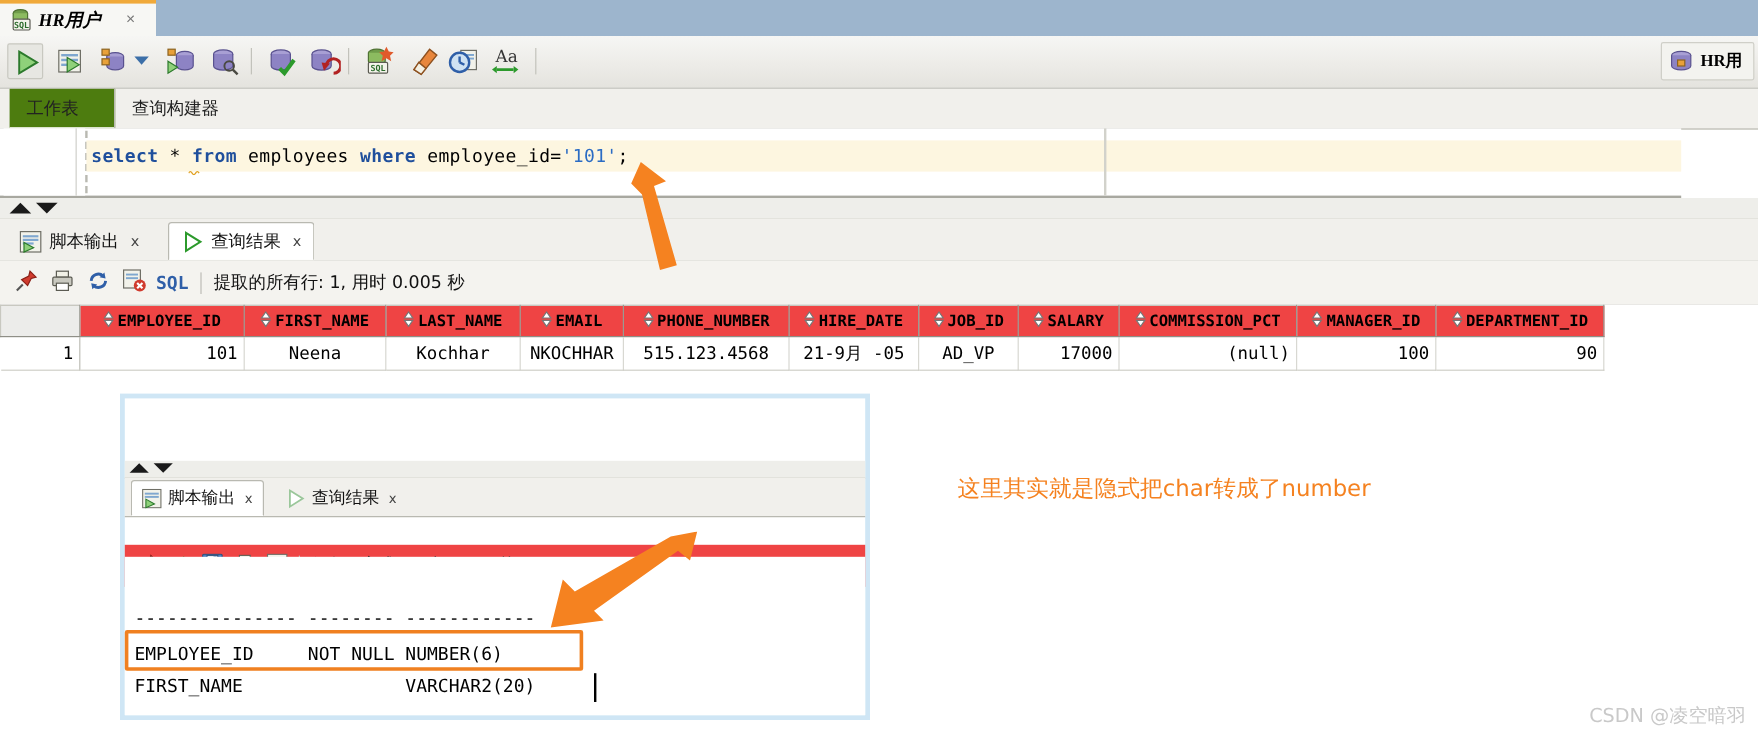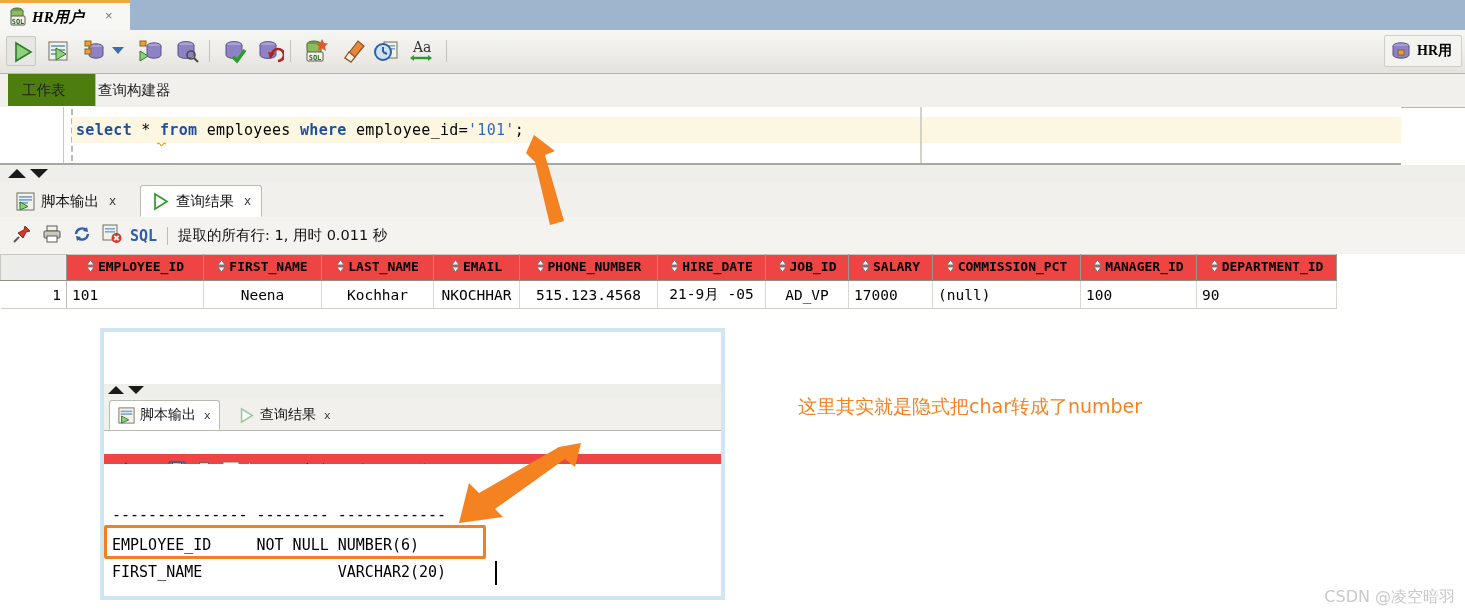--- a/index.html
+++ b/index.html
@@ -87,21 +87,21 @@
   .grid th{background:#ef4444;border-right:1px solid #9a9a92;border-bottom:1px solid #8f8f87;
     border-top:1px solid #c8c8c0;height:26px;padding:0 4px;box-sizing:border-box;
     font-family:"DejaVu Sans Mono","Liberation Mono",monospace;font-size:13px;font-weight:bold;
     color:#000;white-space:nowrap;text-align:center;}
   .grid th .hicon{display:inline-block;vertical-align:middle;margin-right:3px;}
   .grid td{border-right:1px solid #d8d8d2;border-bottom:1px solid #cfcfc8;height:28px;padding:0 5px;
     box-sizing:border-box;font-family:"DejaVu Sans Mono","Liberation Mono",monospace;font-size:14.5px;
     color:#000;white-space:nowrap;background:#fff;}
   .grid th.corner{background:#ececea;border-left:1px solid #c8c8c0;}
   .grid td.rownum{background:#fff;text-align:right;border-right:1px solid #bdbdb6;}
-  .num{}
+  .num{text-align:right;}
   .txt{text-align:center;}
   .grid-rest{position:absolute;left:0;top:254px;width:1465px;height:26px;background:#ececea;
     border-bottom:1px solid #8f8f87;border-top:1px solid #c8c8c0;z-index:0;}
 
   
   .inset{position:absolute;left:100px;top:328px;width:625px;height:272px;
     background:#fff;border:4px solid #cfe6f5;box-sizing:border-box;}
   .in-editor{position:absolute;left:0;top:0;width:617px;height:52px;background:#fff;
     border-bottom:2px solid #a8a8a0;box-sizing:border-box;}
   .in-gutter{position:absolute;left:2px;top:0;width:38px;height:50px;background:#fff;border-right:1px solid #c9c9c2;}
@@ -269,21 +269,21 @@
       <rect x="8" y="9" width="6" height="5" fill="#e8a13a" stroke="#8d6320"></rect>
     </svg>
     <span class="ctxt">HR用</span>
   </div>
 </div>
 
 <div class="ws-tabs">
   <div class="ws-tab active" style="left:8px;width:88px">
     <span>工作表</span>
   </div>
-  <div class="ws-tab" style="left:84px">
+  <div class="ws-tab" style="left:96px">
     <span>查询构建器</span>
   </div>
 </div>
 
 <div class="editor">
   <div class="ed-gutter"></div>
   <div class="ed-gutter2"></div>
   <div class="ed-dash"></div>
   <div class="ed-hl"></div>
   <div class="ed-marginline"></div>
@@ -345,21 +345,21 @@
     <svg width="20" height="20" viewBox="0 0 20 20">
       <rect x="1" y="1" width="14" height="15" fill="#f2f2ea" stroke="#6f6f66"></rect>
       <rect x="3" y="4" width="10" height="1.6" fill="#7fa7cf"></rect>
         <rect x="3" y="7" width="10" height="1.6" fill="#7fa7cf"></rect>
       <circle cx="14.5" cy="14" r="5" fill="#d03b2e"></circle>
       <path d="M12.3 11.8 L16.7 16.2 M16.7 11.8 L12.3 16.2" stroke="#fff" stroke-width="1.8"></path>
     </svg>
   </span>
   <span class="sqlbadge">SQL</span>
   <span class="vbar"></span>
-  <span class="stxt">提取的所有行: 1, 用时 0.011 秒</span>
+  <span class="stxt">提取的所有行: 1, 用时 0.005 秒</span>
 </div>
 
 <div class="grid-rest"></div>
 <div class="grid-blank"></div>
 <div class="grid">
   <table>
     <thead>
       <tr>
         <th class="corner" style="width:66px"></th>
         <th style="width:137px">

